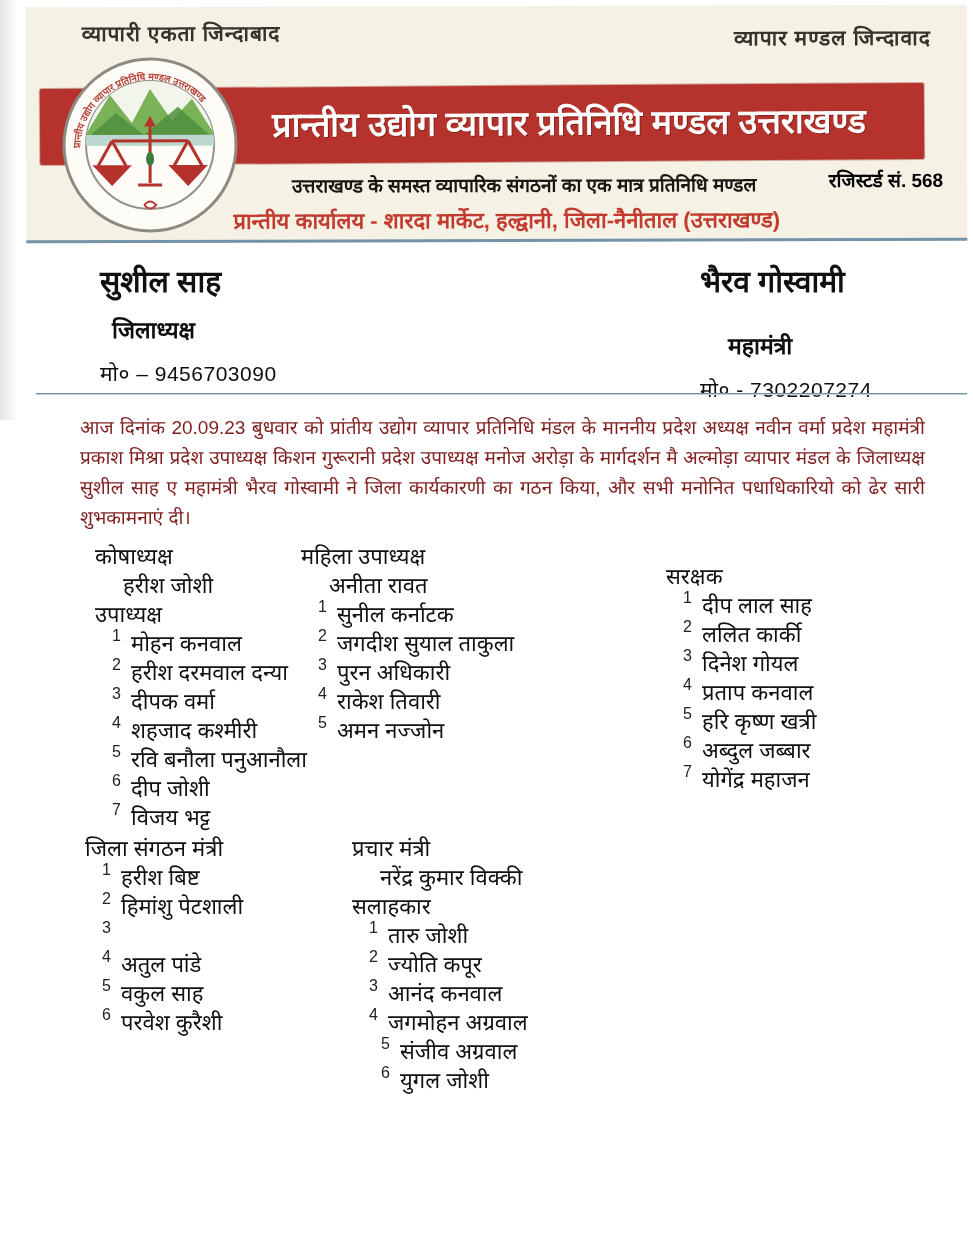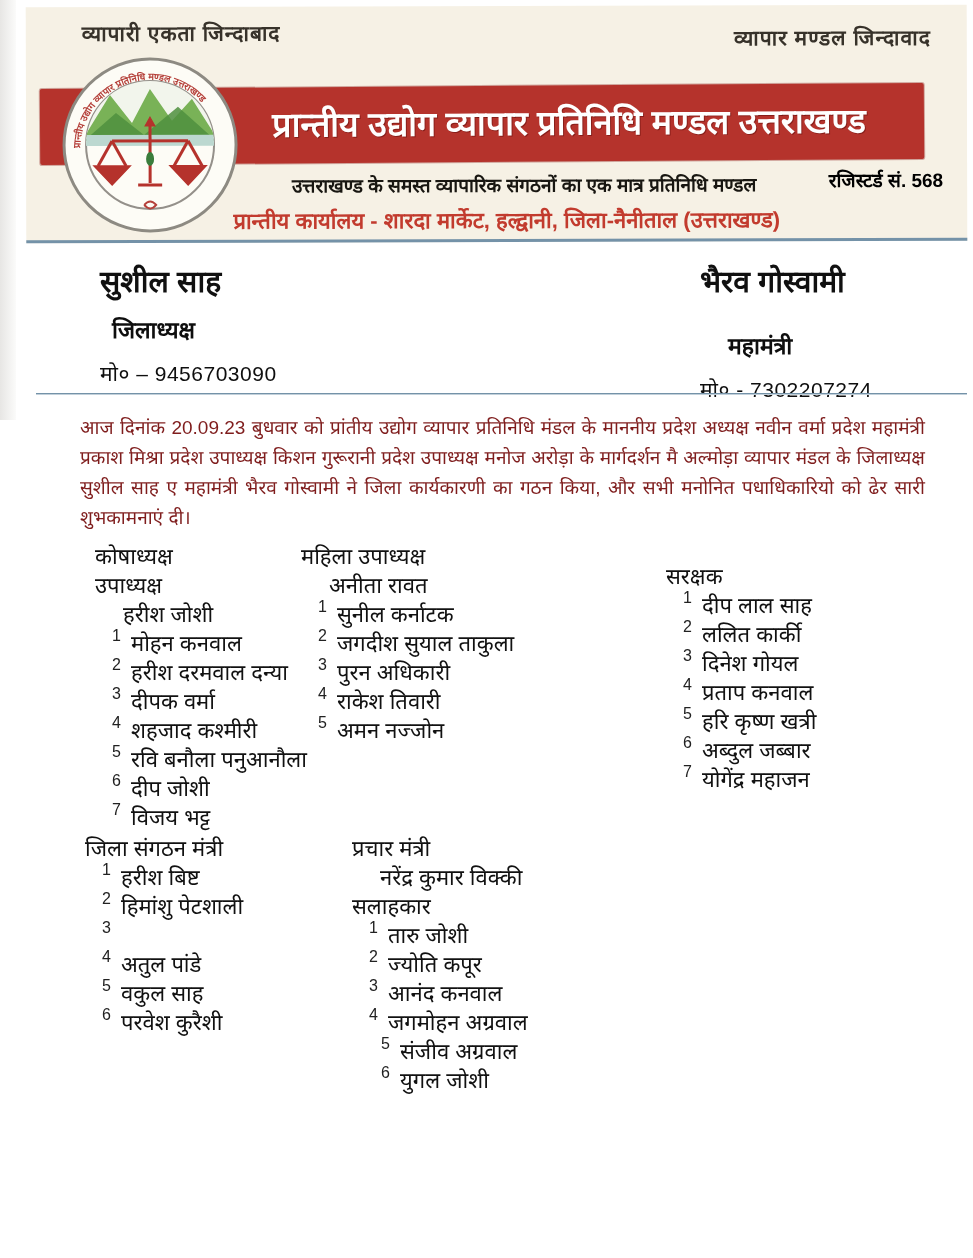--- a/index.html
+++ b/index.html
@@ -149,28 +149,28 @@
 
 <div class="body-para">आज दिनांक 20.09.23 बुधवार को प्रांतीय उद्योग व्यापार प्रतिनिधि मंडल के माननीय प्रदेश अध्यक्ष नवीन वर्मा प्रदेश महामंत्री प्रकाश मिश्रा प्रदेश उपाध्यक्ष किशन गुरूरानी  प्रदेश उपाध्यक्ष मनोज अरोड़ा के मार्गदर्शन मै अल्मोड़ा व्यापार मंडल के जिलाध्यक्ष सुशील साह ए महामंत्री भैरव गोस्वामी ने जिला कार्यकारणी का गठन किया, और सभी मनोनित पधाधिकारियो को ढेर सारी शुभकामनाएं दी।</div>
 
 <div class="roster-col col-a">
 
     <div class="row row-title">
 
       <span class="nm">कोषाध्यक्ष</span>
     </div>
 
+    <div class="row row-plain">
+
+      <span class="nm">हरीश जोशी</span>
+    </div>
+
     <div class="row row-title">
 
       <span class="nm">उपाध्यक्ष</span>
-    </div>
-
-    <div class="row row-plain">
-
-      <span class="nm">हरीश जोशी</span>
     </div>
 
     <div class="row row-item">
       <span class="num">1</span>
       <span class="nm">मोहन कनवाल</span>
     </div>
 
     <div class="row row-item">
       <span class="num">2</span>
       <span class="nm">हरीश दरमवाल दन्या</span>

